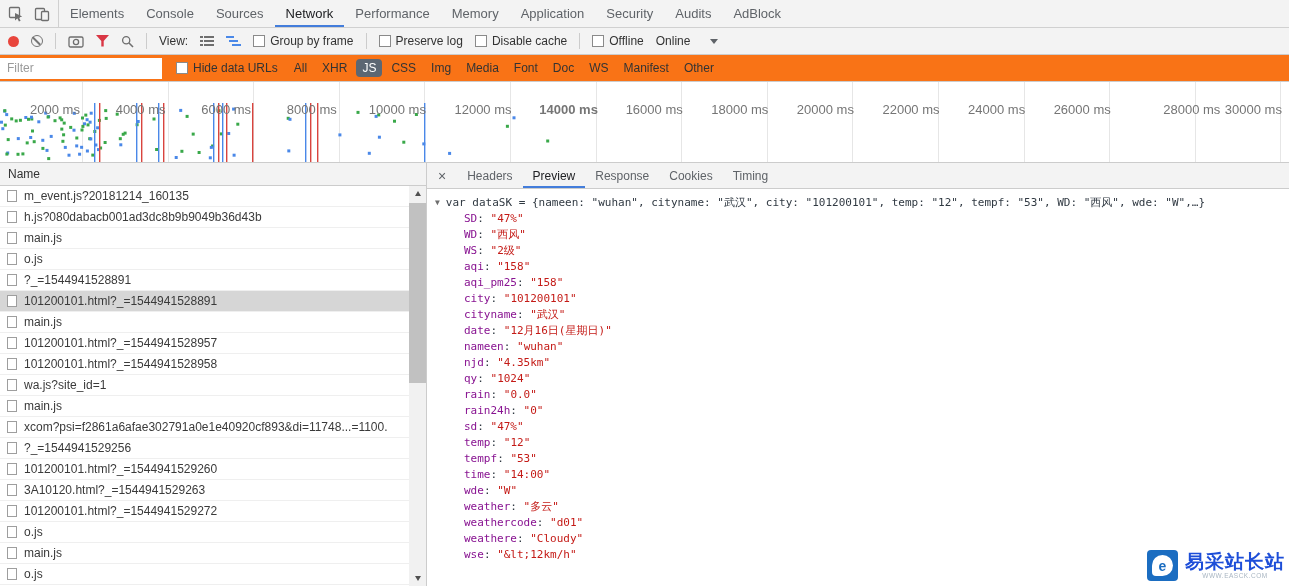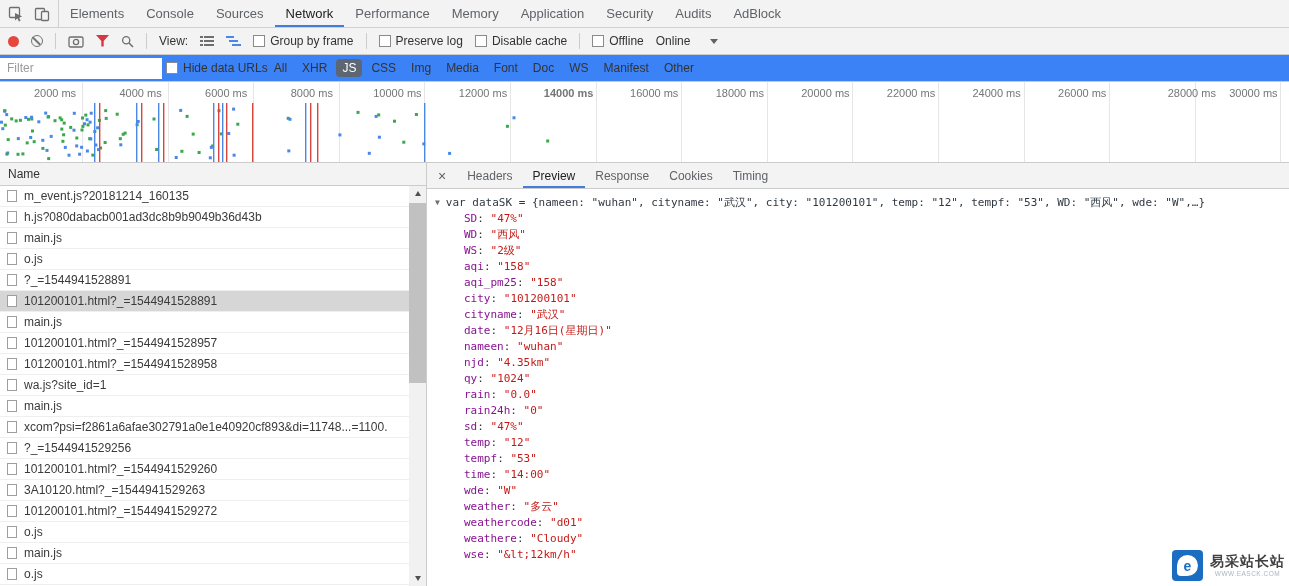--- a/index.html
+++ b/index.html
@@ -10,41 +10,41 @@
   
   .tabbar{height:28px;background:#f3f3f3;border-bottom:1px solid #d0d0d0;display:flex;align-items:stretch;flex:none}
   .tb-icons{display:flex;align-items:center;padding:0 8px;gap:10px}
   .ticon{display:flex;align-items:center;cursor:pointer}
   .ptabs{display:flex;align-items:stretch}
   .ptab{padding:0 11px;display:flex;align-items:center;color:#5f6368;font-size:13px;cursor:default}
   .ptab.active{color:#202124;box-shadow:inset 0 -2px 0 #437ddb}
 
   
   .toolbar{height:27px;background:#f3f3f3;border-bottom:1px solid #ccc;display:flex;align-items:center;padding:0 8px;gap:12px;flex:none}
-  .filterbar{height:27px;background:#3b82f6;border-bottom:1px solid #ccc;display:flex;align-items:center;flex:none}
+  .filterbar{height:27px;background:#f97316;border-bottom:1px solid #ccc;display:flex;align-items:center;gap:10px;flex:none}
   .sep{width:1px;height:16px;background:#ccc;flex:none}
   .sep.tall{height:100%;background:#d0d0d0}
   .rec{width:11px;height:11px;border-radius:50%;background:#e8453c;flex:none;cursor:pointer}
   .clear-icon{width:12px;height:12px;border-radius:50%;border:1.5px solid #757575;position:relative;flex:none;cursor:pointer}
   .clear-icon::after{content:'';position:absolute;left:-1px;top:3.6px;width:11px;height:1.5px;background:#757575;transform:rotate(45deg)}
   .lbl{color:#333}
   .cbw{display:flex;align-items:center;color:#333;cursor:pointer;white-space:nowrap}
   .cb{width:12px;height:12px;border:1px solid #8a8a8a;background:#fff;margin-right:5px;flex:none}
   .dropdown{display:flex;align-items:center;gap:20px;cursor:pointer;color:#333}
   .arrow-down{width:0;height:0;border-left:4px solid transparent;border-right:4px solid transparent;border-top:5px solid #5f6368}
   .filter-input{width:162px;height:21px;border:none;outline:none;background:#fff;padding:0 7px;font-size:12px;font-family:"Liberation Sans",sans-serif;margin-right:4px}
   .filter-input::placeholder{color:#9a9a9a}
   .ftypes{display:flex;align-items:center;gap:3px}
   .ftype{padding:2px 6px;border-radius:4px;color:#333;cursor:pointer;white-space:nowrap}
   .ftype.active{background:#5c6773;color:#fff}
 
   
   .overview{position:relative;height:81px;background:#fff;border-bottom:1px solid #ccc;flex:none;overflow:hidden}
   .grid-line{position:absolute;top:0;bottom:0;width:1px;background:#e6e6e6;z-index:0}
-  .tick-label{position:absolute;top:5px;transform:translateX(-50%);color:#757575;font-size:11px;z-index:2;white-space:nowrap}
+  .tick-label{position:absolute;top:20px;transform:translateX(-50%);color:#757575;font-size:13px;z-index:2;white-space:nowrap}
   #wf-marks{position:absolute;left:0;top:21px;z-index:1}
 
   
   .main{flex:1;display:flex;min-height:0}
   .left-panel{width:427px;flex:none;border-right:1px solid #ccc;position:relative;display:flex;flex-direction:column;background:#fff}
   .name-header{height:23px;line-height:22px;background:#f3f3f3;border-bottom:1px solid #ccc;padding-left:8px;color:#333;flex:none}
   .req-list{flex:1;overflow:hidden;margin-right:17px}
   .req-row{height:21px;display:flex;align-items:center;padding-left:7px;border-bottom:1px solid #efefef;color:#3a3a3a;white-space:nowrap;overflow:hidden;cursor:pointer}
   .req-row.selected{background:#d6d6d6}
   .req-label{overflow:hidden;text-overflow:ellipsis}
@@ -72,21 +72,21 @@
   .pv-key{color:#881391}
   .pv-key::after{content:': ';color:#303942}
   .pv-val{color:#c41a16}
   .pv-val::before,.pv-val::after{content:'"'}
 
   
   .wm{position:absolute;right:4px;bottom:5px;display:flex;align-items:center;gap:7px;z-index:10}
   .wm-logo{width:31px;height:31px;background:#1b6dc1;border-radius:4px;display:flex;align-items:center;justify-content:center;flex:none}
   .wm-bubble{width:21px;height:21px;background:#fff;border-radius:50% 50% 50% 4px;display:flex;align-items:center;justify-content:center}
   .wm-bubble span{color:#1b6dc1;font-weight:bold;font-size:14px;line-height:1}
-  .wm-title{color:#404040;font-weight:bold;font-size:14px;letter-spacing:1px;line-height:1.1;font-family:"Liberation Sans",sans-serif}
+  .wm-title{color:#1d4ed8;font-weight:bold;font-size:19px;letter-spacing:1px;line-height:1.1;font-family:"Liberation Sans",sans-serif}
   .wm-sub{color:#a9b6c2;font-size:6.5px;letter-spacing:.5px;text-align:center}
 
   svg .st{stroke:#6e6e6e;fill:none;stroke-width:1.3}
 </style>
 </head>
 <body>
 
 <div class="devtools">
 
   <div class="tabbar">

